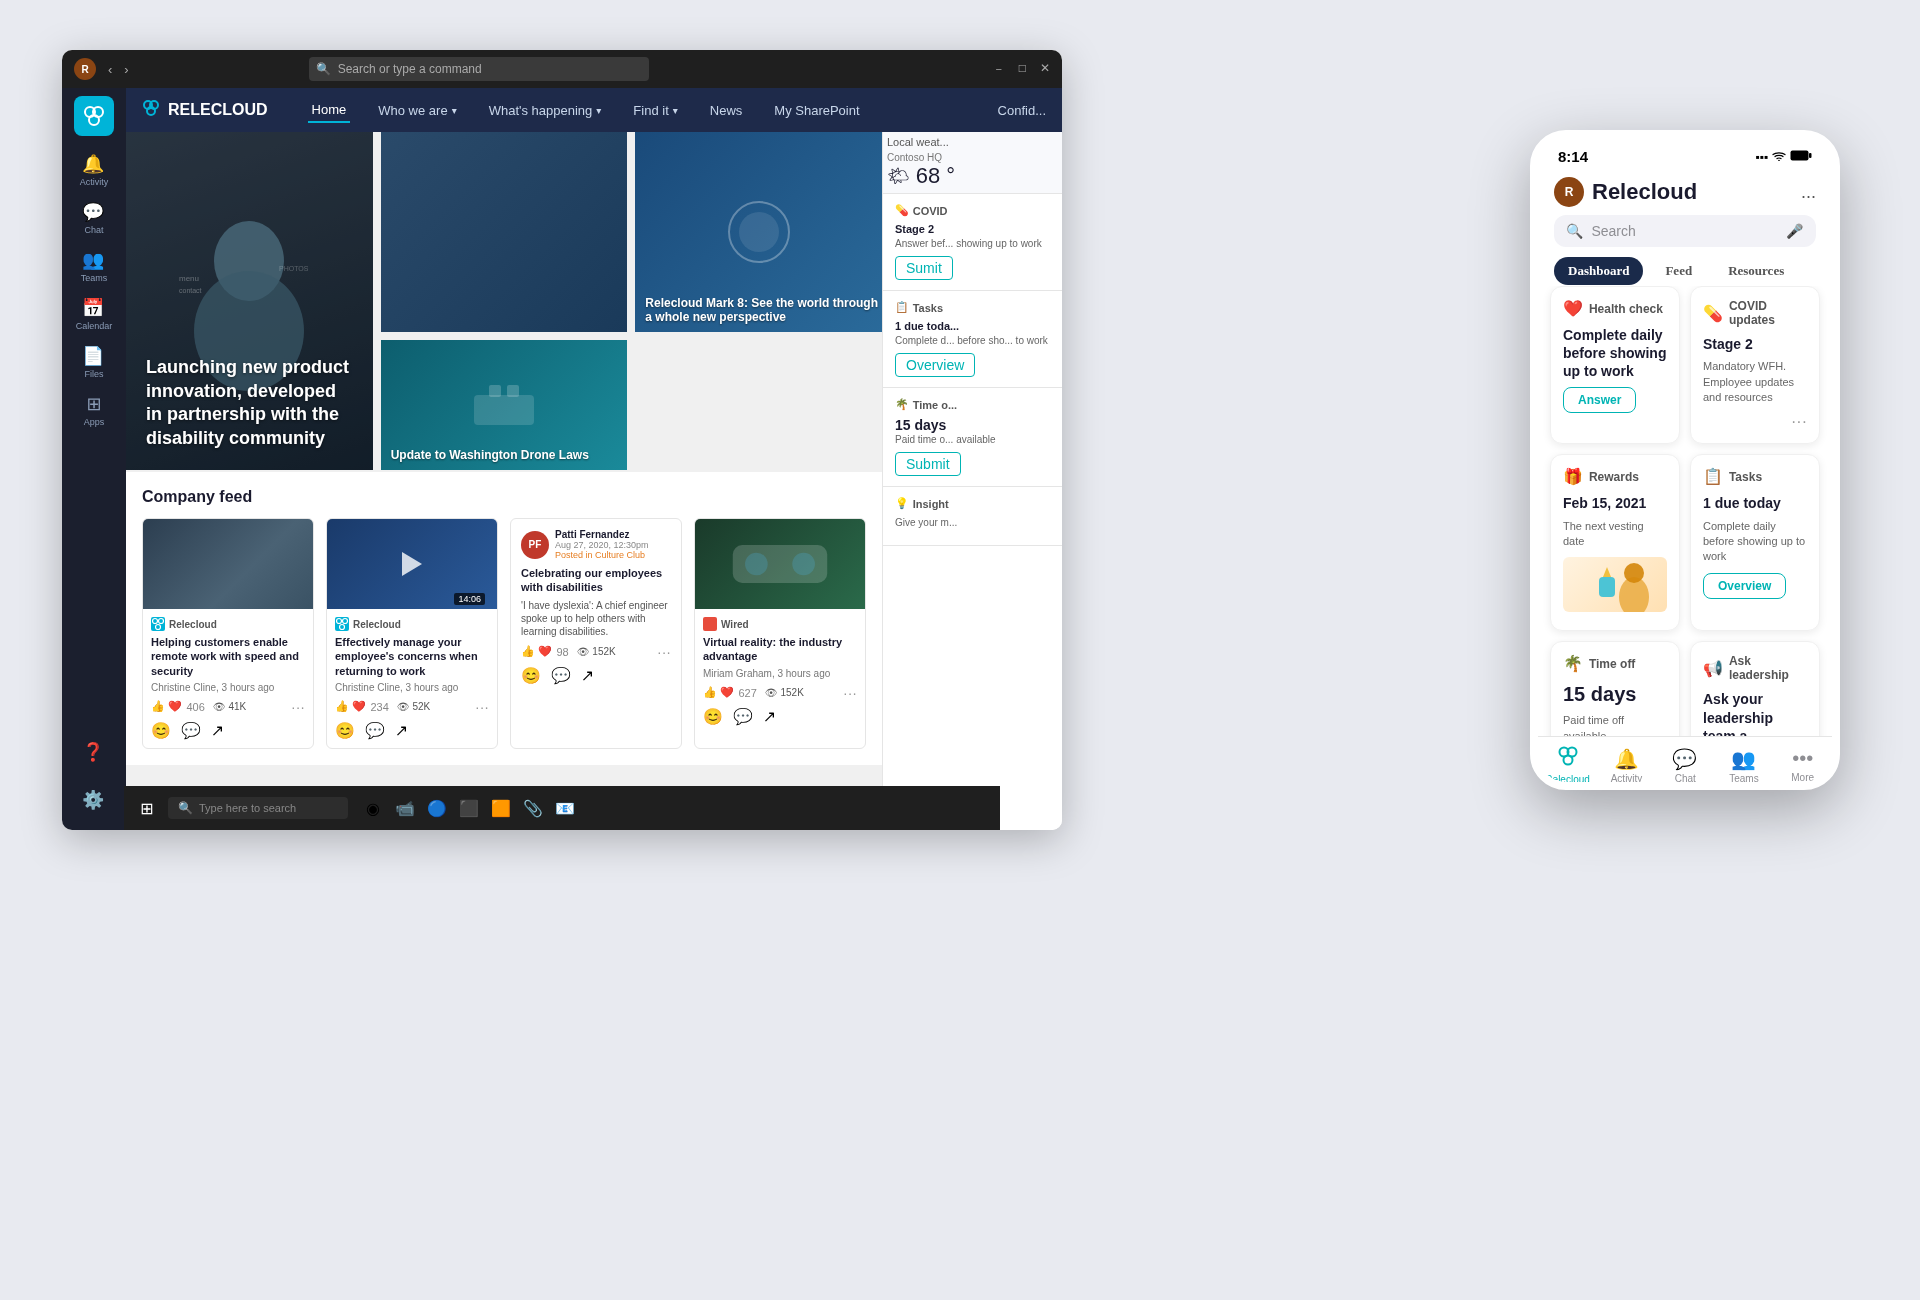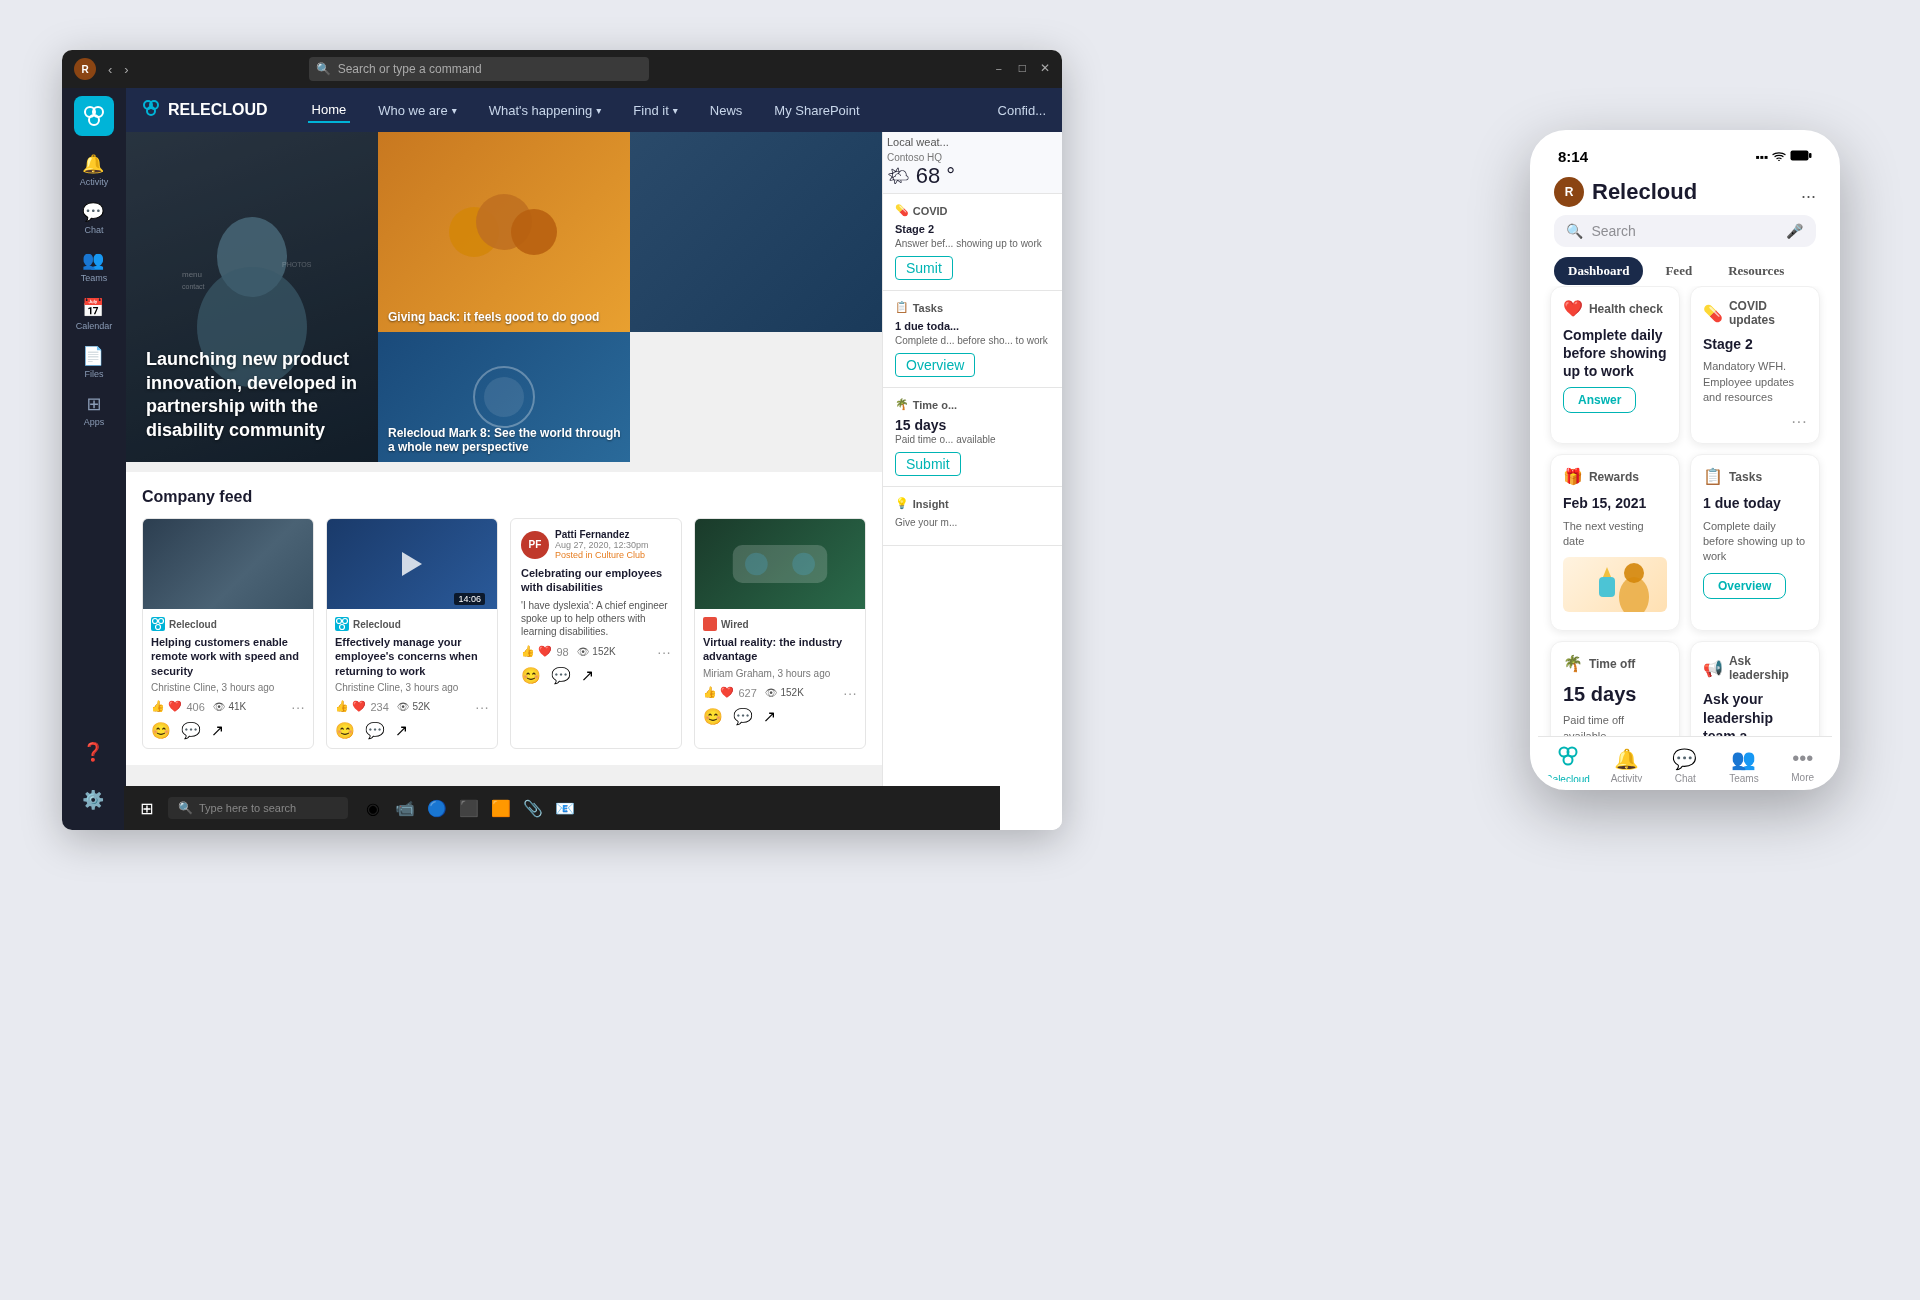--- a/index.html
+++ b/index.html
@@ -189,21 +189,21 @@
       flex: 1;
       overflow-y: auto;
       background: #f0f0f0;
     }
 
     
     .hero-grid {
       display: grid;
       grid-template-columns: 1fr 1fr 1fr;
       grid-template-rows: 200px 130px;
-      gap: 0;
+      gap: 8px;
       height: 340px;
     }
     .hero-cell {
       position: relative;
       overflow: hidden;
     }
     .hero-main {
       grid-row: 1 / 3;
       background: linear-gradient(135deg, #2c3e50, #34495e);
       display: flex;
@@ -841,47 +841,47 @@
                   <ellipse cx="100" cy="130" rx="55" ry="60" fill="#3a5a6a" opacity="0.7"></ellipse>
 
                   <text x="30" y="80" fill="rgba(255,255,255,0.3)" font-size="8">menu</text>
                   <text x="30" y="92" fill="rgba(255,255,255,0.3)" font-size="7">contact</text>
                   <text x="130" y="70" fill="rgba(255,255,255,0.25)" font-size="7">PHOTOS</text>
                 </svg>
               </div>
               <div class="hero-main-text">Launching new product innovation, developed in partnership with the disability community</div>
             </div>
 
-            <div class="hero-cell hero-top-right-1" style="position:relative;">
-              <div class="hero-top-right-1-overlay"></div>
-              <div style="position:absolute;inset:0;display:flex;align-items:center;justify-content:center;">
-                <svg width="120" height="120" viewBox="0 0 120 120">
-                  <circle cx="30" cy="60" r="25" fill="#d4860a" opacity="0.9"></circle>
-                  <circle cx="60" cy="50" r="28" fill="#c07020" opacity="0.9"></circle>
-                  <circle cx="90" cy="60" r="23" fill="#b86010" opacity="0.9"></circle>
-                </svg>
-              </div>
-              <div class="hero-caption">Giving back: it feels good to do good</div>
-            </div>
 
             <div class="hero-cell" style="background: linear-gradient(135deg,#2a4a6a,#1a3a5a); position:relative;">
               <div style="position:absolute;inset:0;"></div>
             </div>
 
             <div class="hero-cell hero-cell-blue" style="position:relative;">
               <div style="position:absolute;inset:0;background:linear-gradient(135deg,#1a4a7a,#2a6a9a)"></div>
               <div style="position:absolute;inset:0;display:flex;align-items:center;justify-content:center;">
                 <svg width="80" height="80" viewBox="0 0 80 80">
                   <circle cx="40" cy="40" r="30" fill="none" stroke="rgba(255,255,255,0.3)" stroke-width="2"></circle>
                   <circle cx="40" cy="40" r="20" fill="rgba(255,255,255,0.1)"></circle>
                 </svg>
               </div>
               <div class="hero-caption">Relecloud Mark 8: See the world through a whole new perspective</div>
             </div>
 
+            <div class="hero-cell hero-cell-teal" style="position:relative;">
+              <div style="position:absolute;inset:0;background:linear-gradient(135deg,#0d5e6e,#1a8a9a)"></div>
+              <div style="position:absolute;inset:0;display:flex;align-items:center;justify-content:center;">
+                <svg width="80" height="60" viewBox="0 0 80 60">
+                  <rect x="10" y="20" width="60" height="30" rx="4" fill="rgba(255,255,255,0.15)"></rect>
+                  <rect x="25" y="10" width="12" height="12" rx="2" fill="rgba(255,255,255,0.2)"></rect>
+                  <rect x="43" y="10" width="12" height="12" rx="2" fill="rgba(255,255,255,0.2)"></rect>
+                </svg>
+              </div>
+              <div class="hero-caption">Update to Washington Drone Laws</div>
+            </div>
           </div>
 
           <div class="company-feed">
             <div class="feed-title">Company feed</div>
             <div class="feed-grid">
 
               <div class="feed-card">
                 <div class="feed-card-img img-dark-person"></div>
                 <div class="feed-card-body">
                   <div class="feed-card-source">

